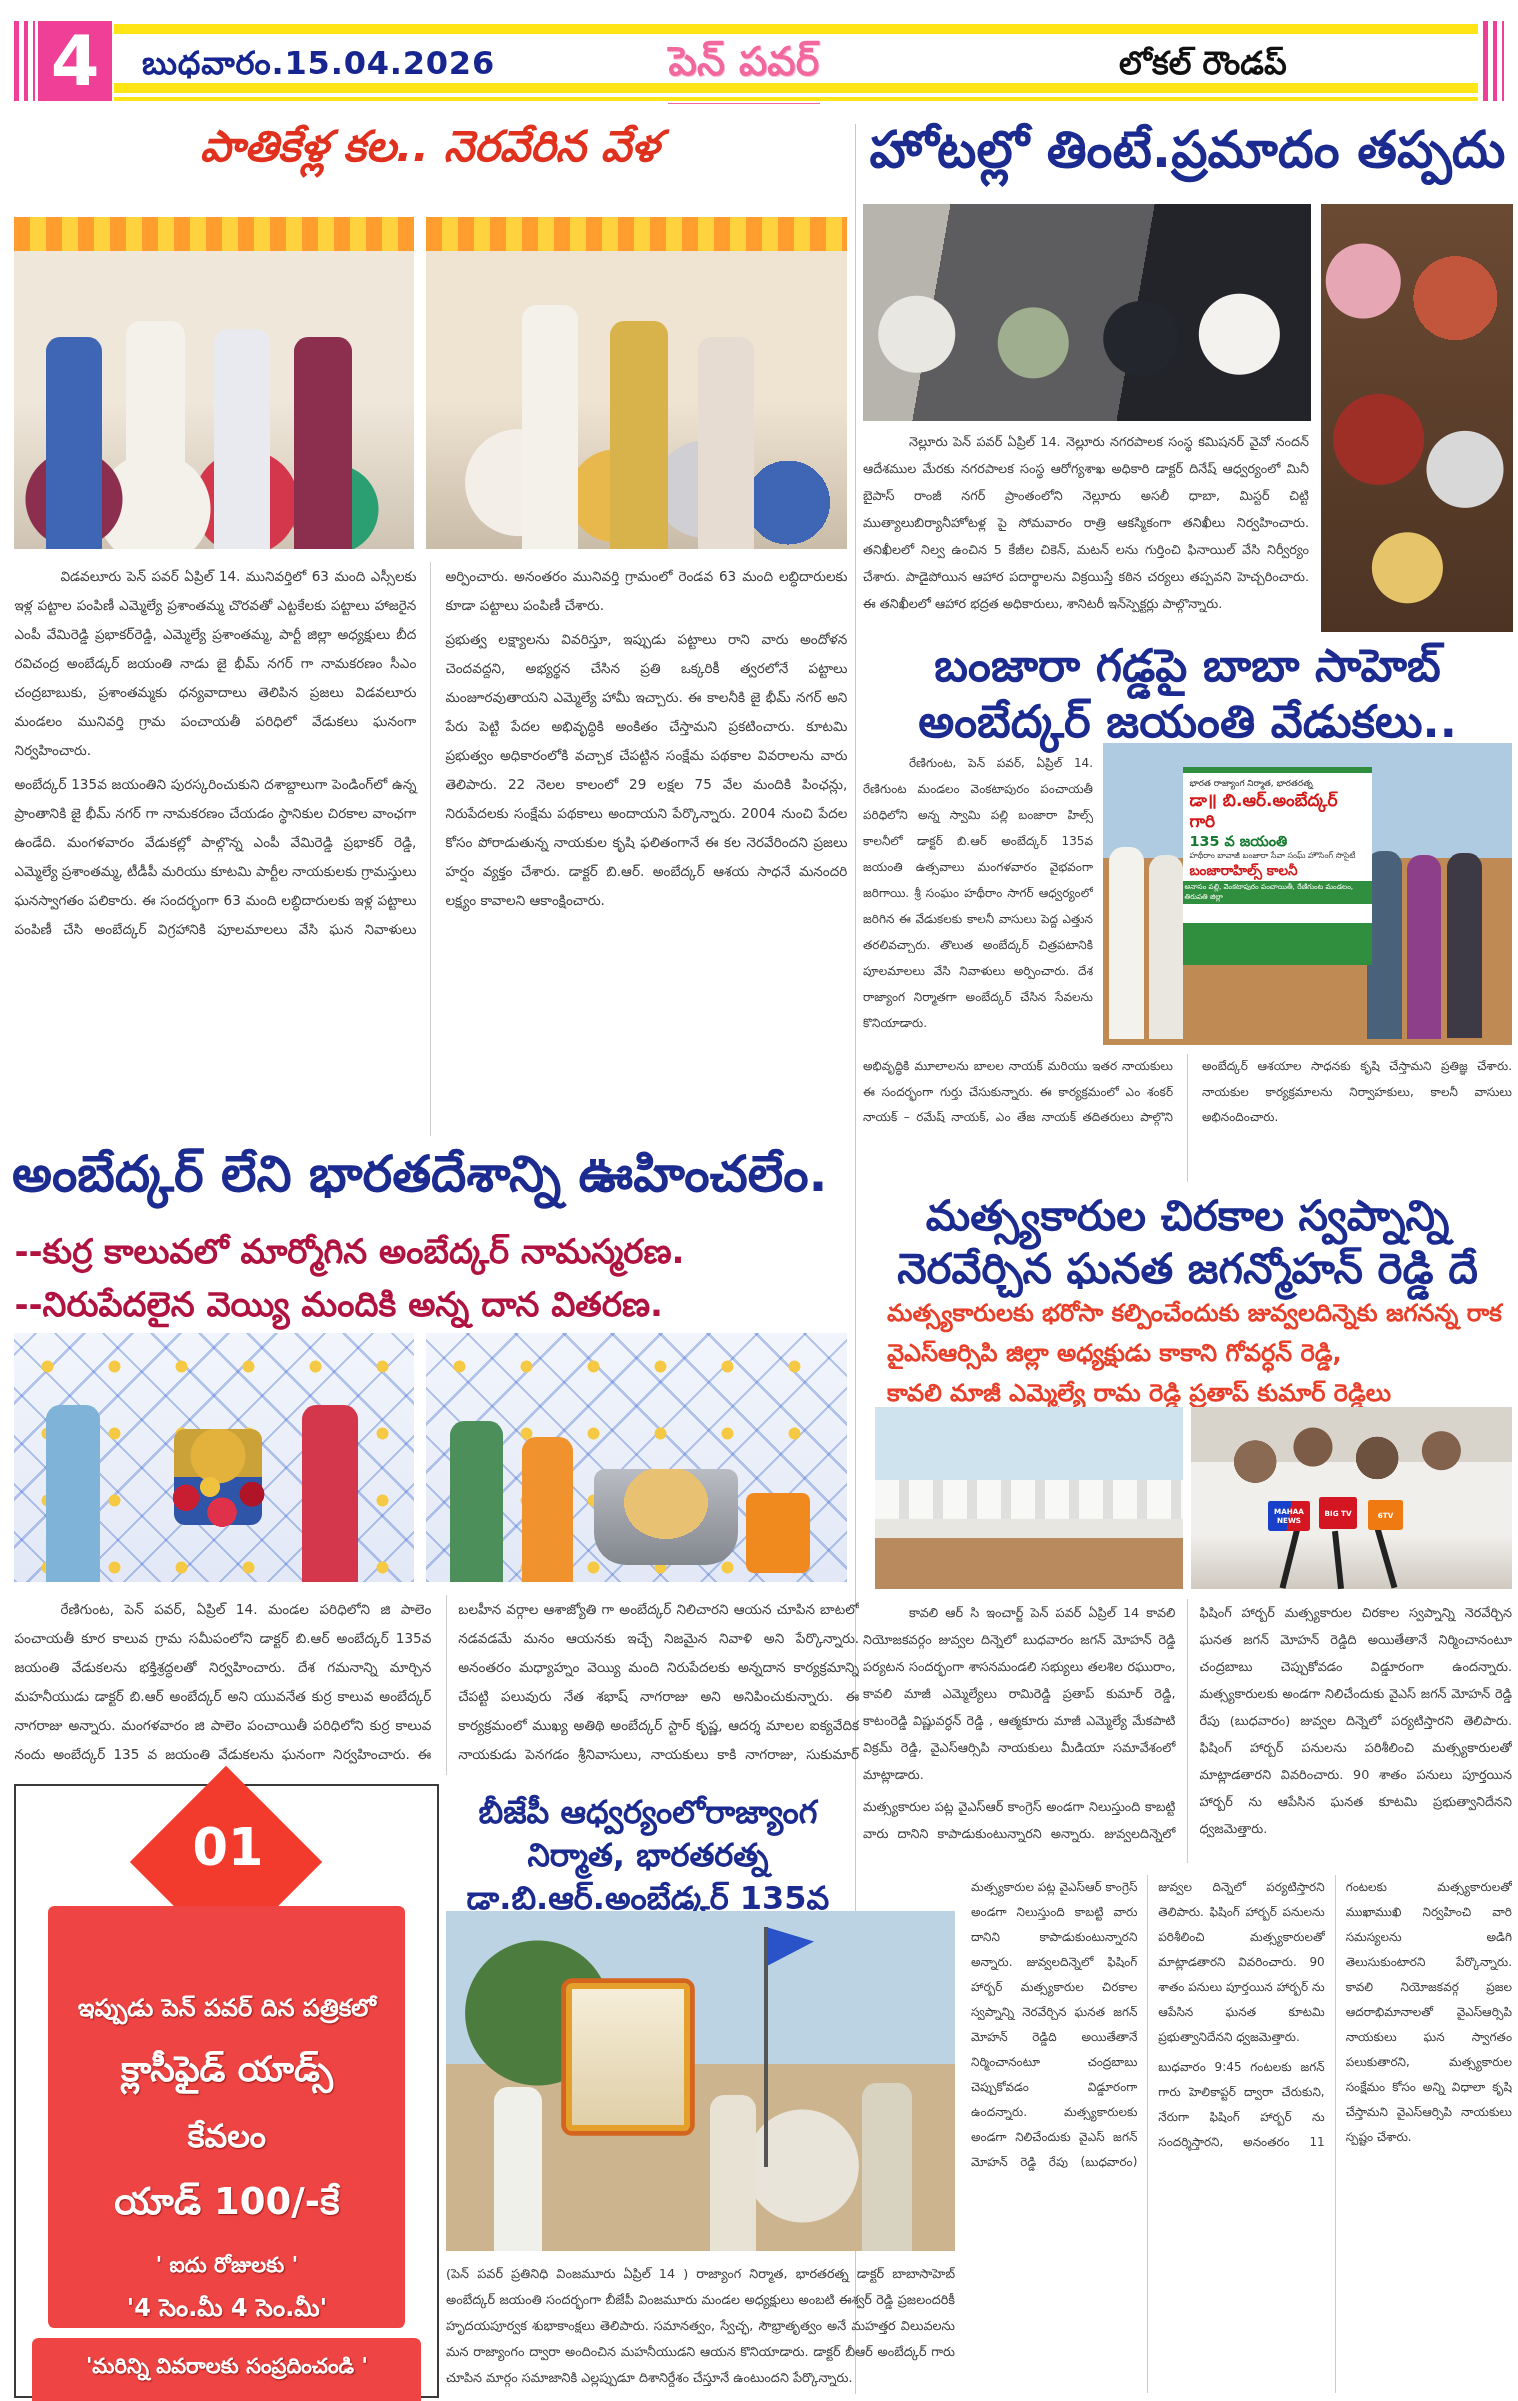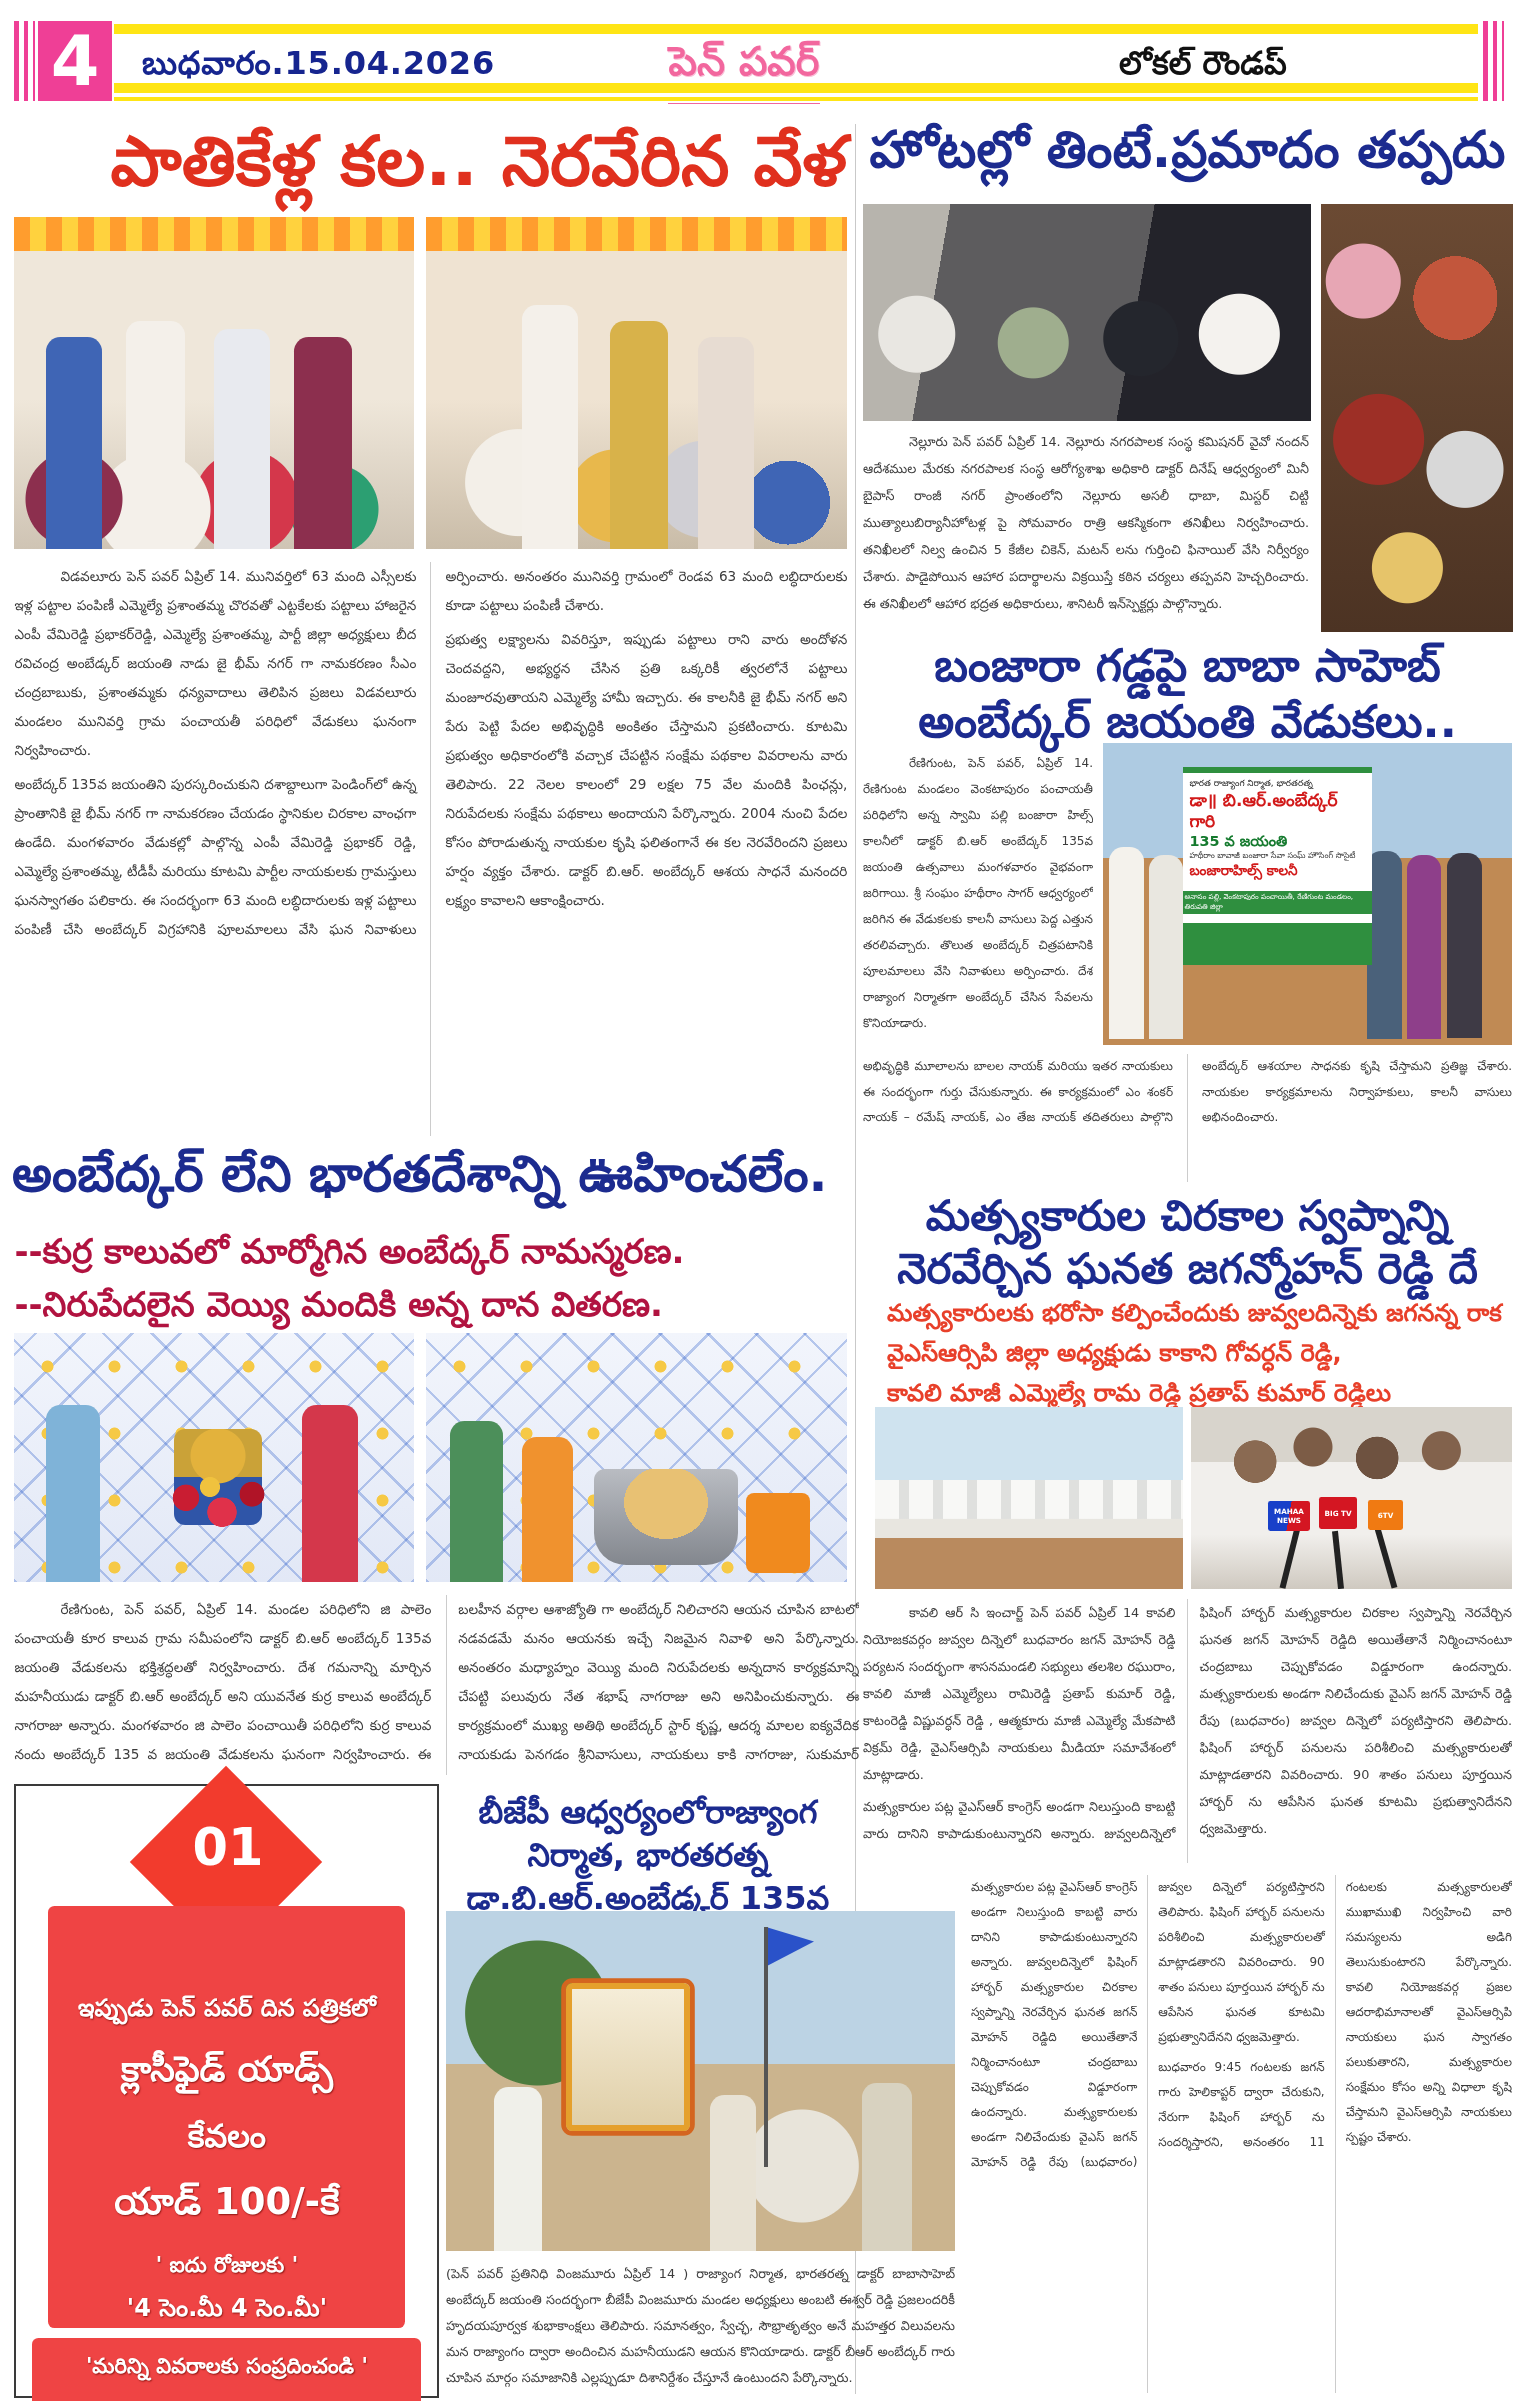--- a/index.html
+++ b/index.html
@@ -9,21 +9,21 @@
   
   .edge-stripes{width:21px;height:80px;background:repeating-linear-gradient(90deg,#ef3f96 0 4.8px,#ffffff 4.8px 9.6px);}
   .pg-num-block{width:74px;height:80px;background:#ef3f96;color:#ffffff;font-size:70px;font-weight:bold;
                 display:flex;align-items:center;justify-content:center;line-height:1;}
   .yellow-bar{background:#ffe515;}
   .hdr-date{font-size:32px;font-weight:bold;color:#16258f;letter-spacing:0.8px;}
   .masthead{font-size:40px;font-weight:bold;color:#f2679e;text-shadow:0 0 0.8px #fff,0.8px 0.8px 0 #f9bcd4;
             border-bottom:4px double #f2679e;padding-bottom:6.4px;}
   .hdr-section{font-size:32px;font-weight:bold;color:#111111;}
   
-  .hl-red{color:#e0301e;font-weight:bold;font-size:69px;line-height:1.15;text-align:right;}
+  .hl-red{color:#e0301e;font-weight:bold;font-size:43px;line-height:1.15;text-align:center;font-style:italic;}
   .hl-blue-lg{color:#1c2b8f;font-weight:bold;font-size:51px;line-height:1.1;text-align:center;}
   .hl-blue-md{color:#1c2b8f;font-weight:bold;font-size:45px;line-height:1.25;text-align:center;}
   .hl-blue-sm{color:#1c2b8f;font-weight:bold;font-size:32px;line-height:1.35;text-align:center;}
   .sub-crimson{color:#b11340;font-weight:bold;font-size:34px;line-height:1.2;}
   .sub-red{color:#e8402a;font-weight:bold;font-size:24px;line-height:1.35;}
   
   .bodytxt{font-size:13.6px;line-height:29px;color:#3c3c3c;text-align:justify;overflow:hidden;}
   .bodytxt p{margin:0 0 4.8px 0;}
   .bodytxt p:first-child{text-indent:46px;}
   .cols2{column-count:2;column-gap:29px;column-rule:0.8px solid #cccccc;}
@@ -84,21 +84,21 @@
      linear-gradient(#bcd3e4 0 45%,#cbb48e 45% 100%);}
   .person{position:absolute;border-radius:14.4px 14.4px 0 0;}
   
   .banner{position:absolute;background:linear-gradient(#ffffff 0 78%,#2f8f3f 78% 100%);
           border-top:6.4px solid #2f8f3f;padding:4.8px 6.4px 3.2px 6.4px;}
   .banner .b1{font-size:8.8px;color:#222;}
   .banner .b2{font-size:17px;font-weight:bold;color:#d21a1a;line-height:1.25;}
   .banner .b3{font-size:14.4px;font-weight:bold;color:#157a2e;line-height:1.3;}
   .banner .b4{font-size:8px;color:#333;}
   .banner .b5{font-size:13.6px;font-weight:bold;color:#d21a1a;line-height:1.3;}
-  .banner .b6{font-size:7.2px;color:#ffffff;background:#2f8f3f;margin:11px -6.4px -3.2px -6.4px;padding:1.6px 1.6px;}
+  .banner .b6{font-size:7.2px;color:#ffffff;background:#2f8f3f;margin:1px -6.4px -3.2px -6.4px;padding:1.6px 1.6px;}
   
   .micflag{position:absolute;color:#ffffff;font-size:7.2px;font-weight:bold;display:flex;align-items:center;justify-content:center;text-align:center;border-radius:2.4px;}
   .micstem{position:absolute;width:5.6px;background:#222222;}
   
   .ad-border{border:2.4px solid #3a3a3a;background:#ffffff;}
   .ad-red{background:#ef4444;}
   .ad-diamond{width:136px;height:136px;background:#f23b2d;transform:rotate(45deg);}
   .ad-num{color:#ffffff;font-size:51px;font-weight:bold;}
   .ad-line{color:#ffffff;text-align:center;font-weight:bold;text-shadow:0.8px 0.8px 1.6px rgba(120,10,5,.8);}
   .vrule{background:#c9c9c9;width:0.8px;}

